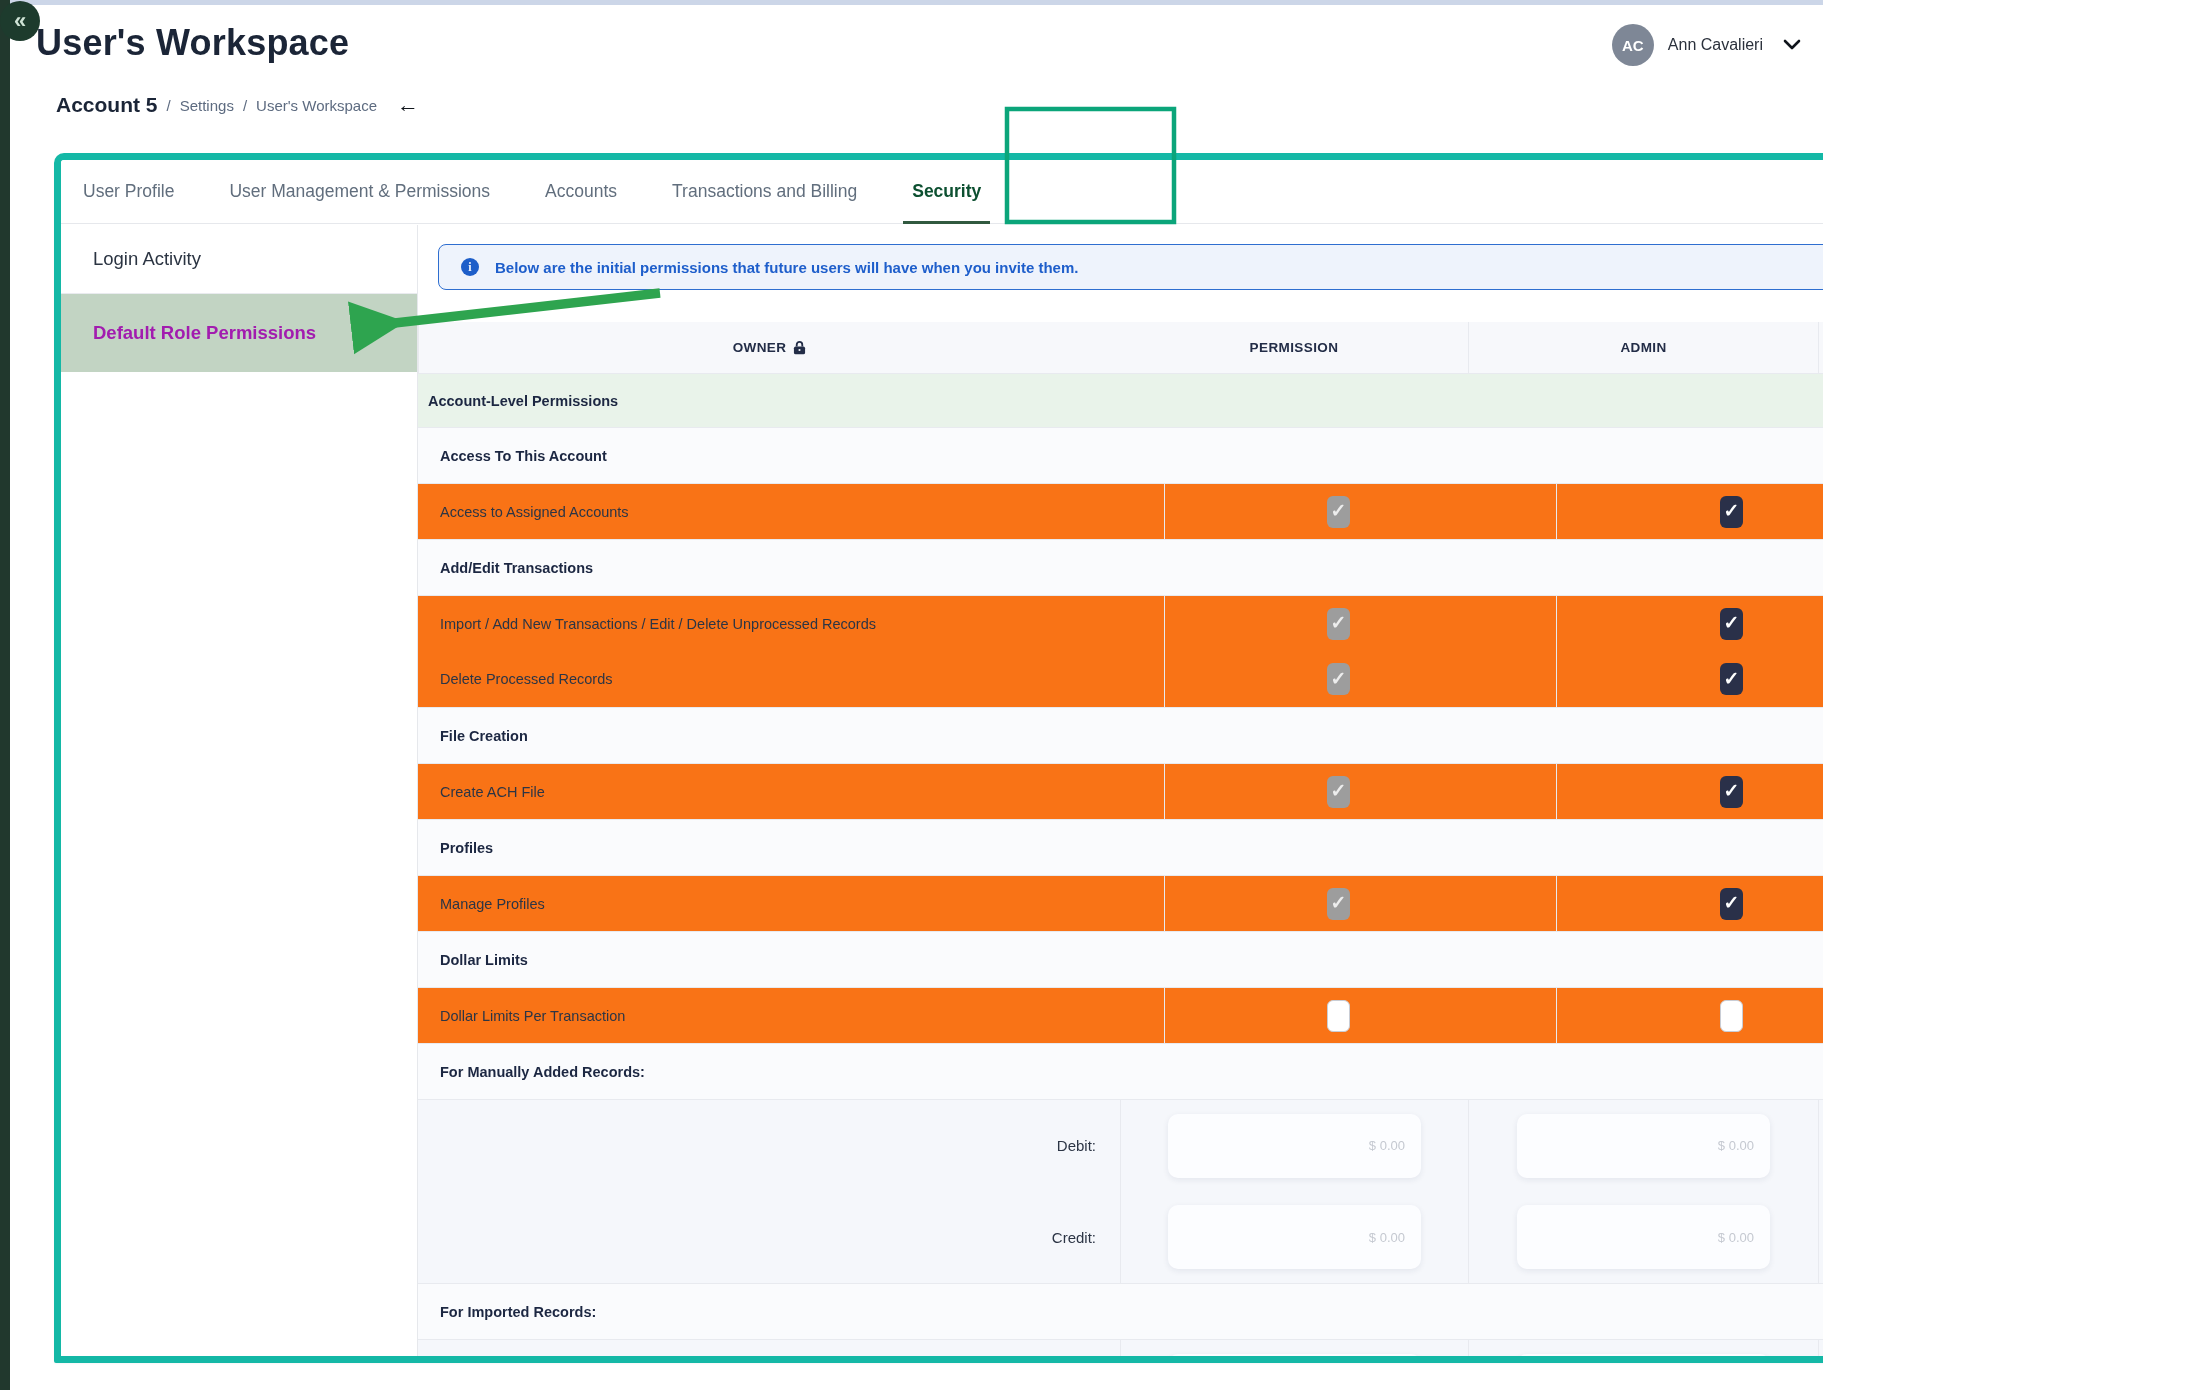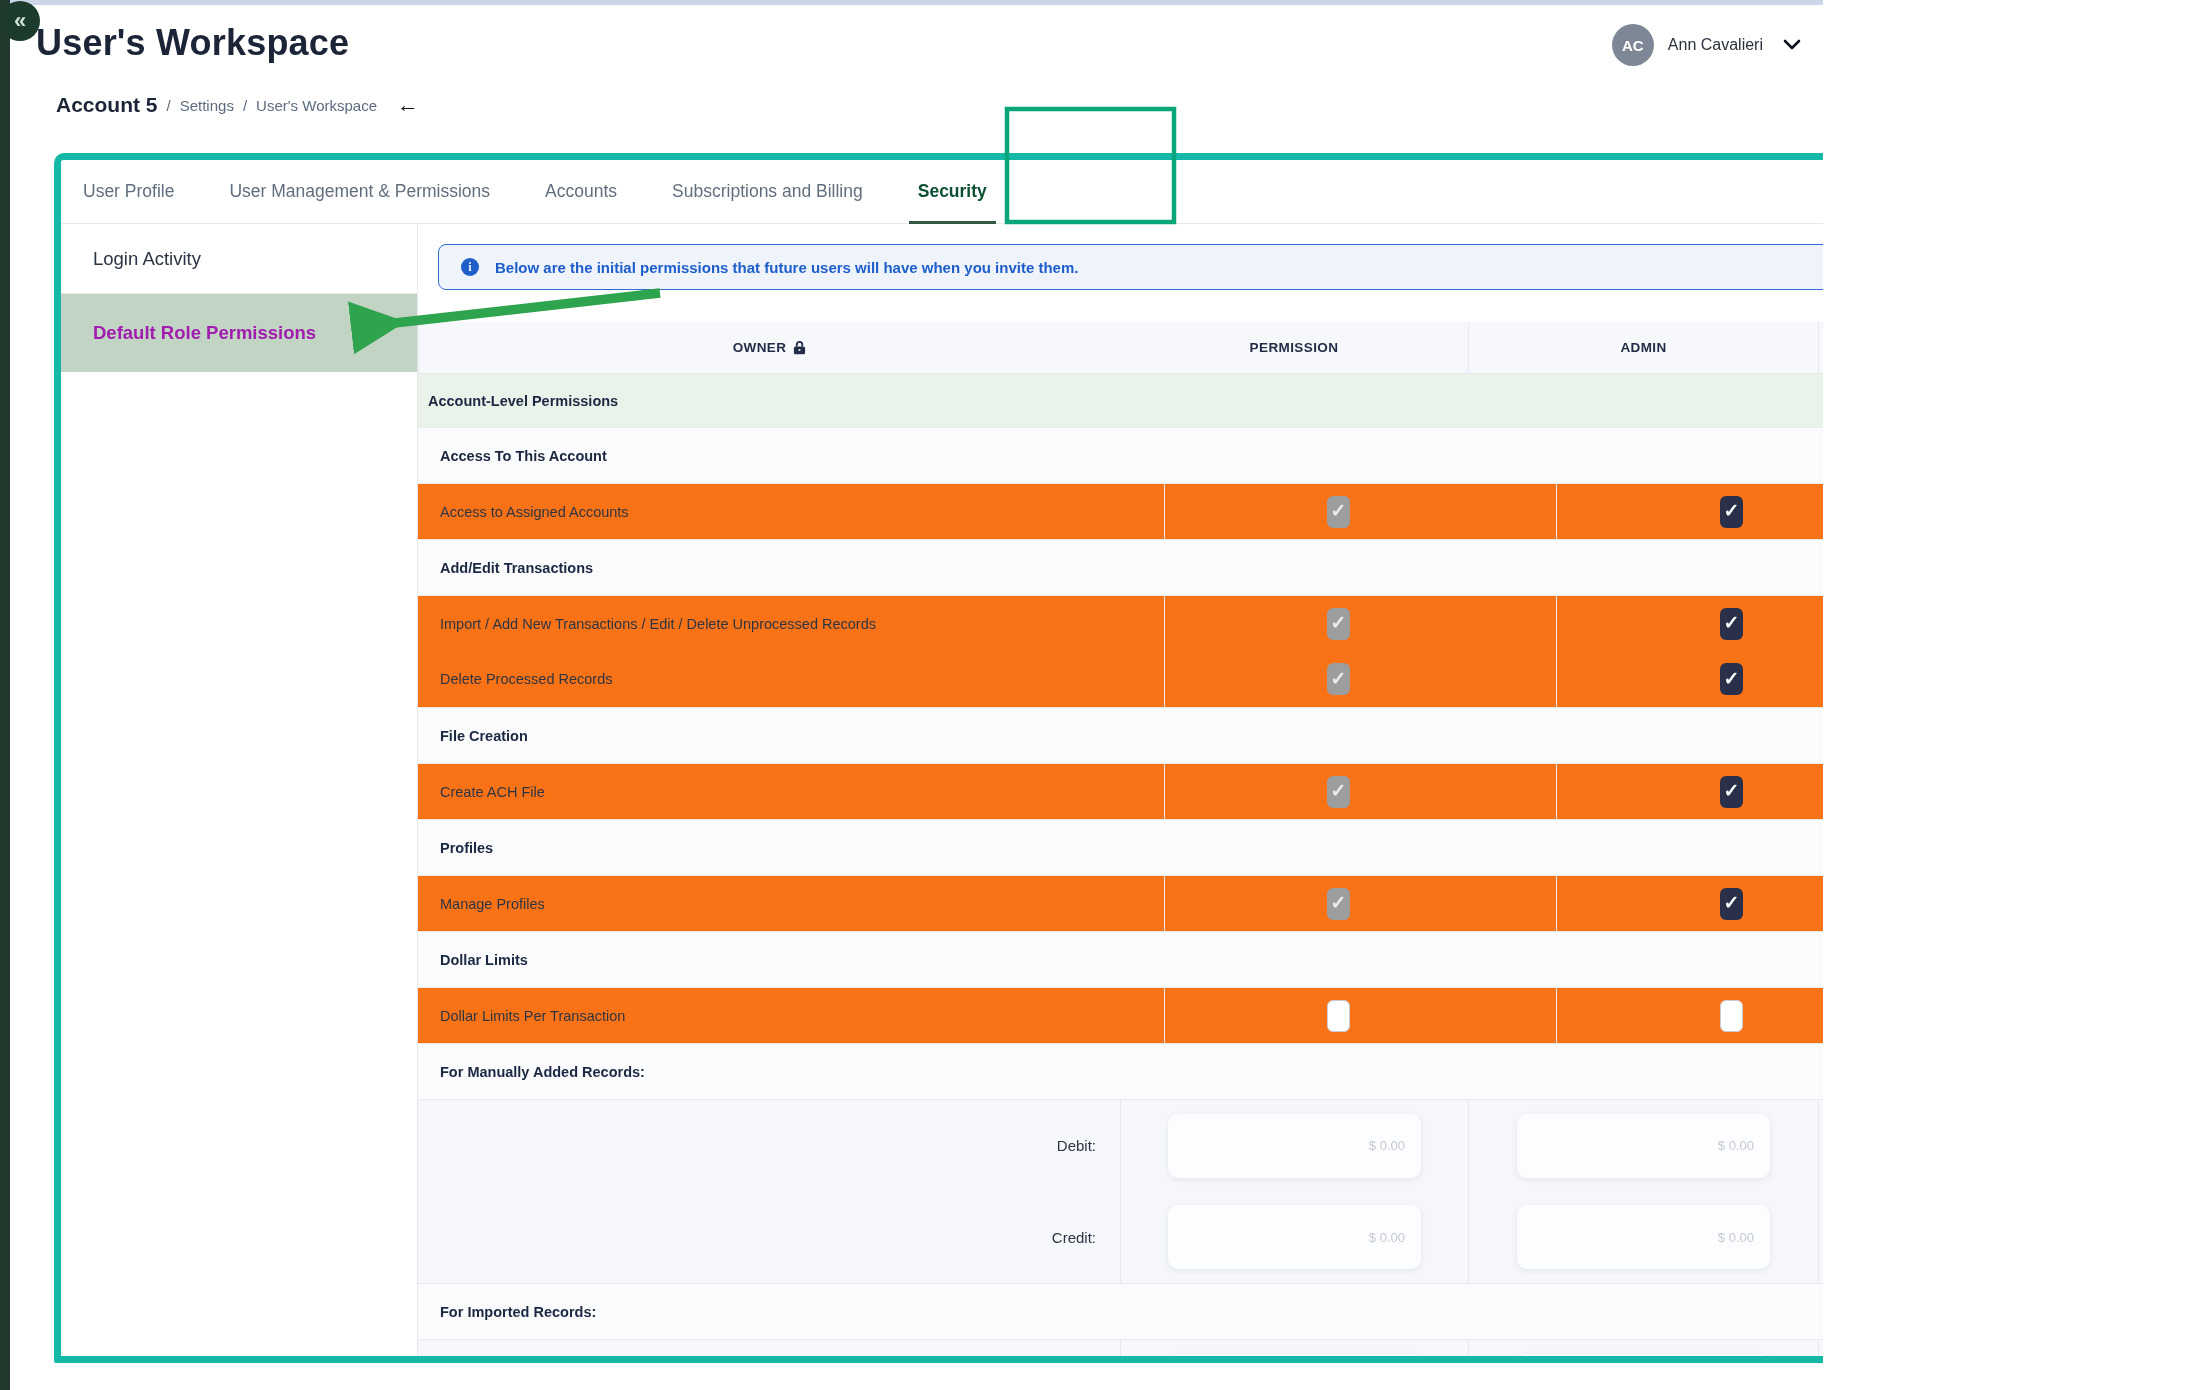--- a/index.html
+++ b/index.html
@@ -116,21 +116,21 @@
     <span class="crumb-sep">/</span>
     <span class="crumb-item">User's Workspace</span>
     <span class="back-arrow">←</span>
   </div>
 
   <div class="card">
     <div class="tabs">
       <div class="tab">User Profile</div>
       <div class="tab">User Management &amp; Permissions</div>
       <div class="tab">Accounts</div>
-      <div class="tab">Subscriptions and Billing</div>
+      <div class="tab">Transactions and Billing</div>
       <div class="tab active">Security</div>
     </div>
 
     <div class="sidebar">
       <div class="side-item first">Login Activity</div>
       <div class="side-item second selected">Default Role Permissions</div>
     </div>
 
     <div class="content">
       <div class="banner">

